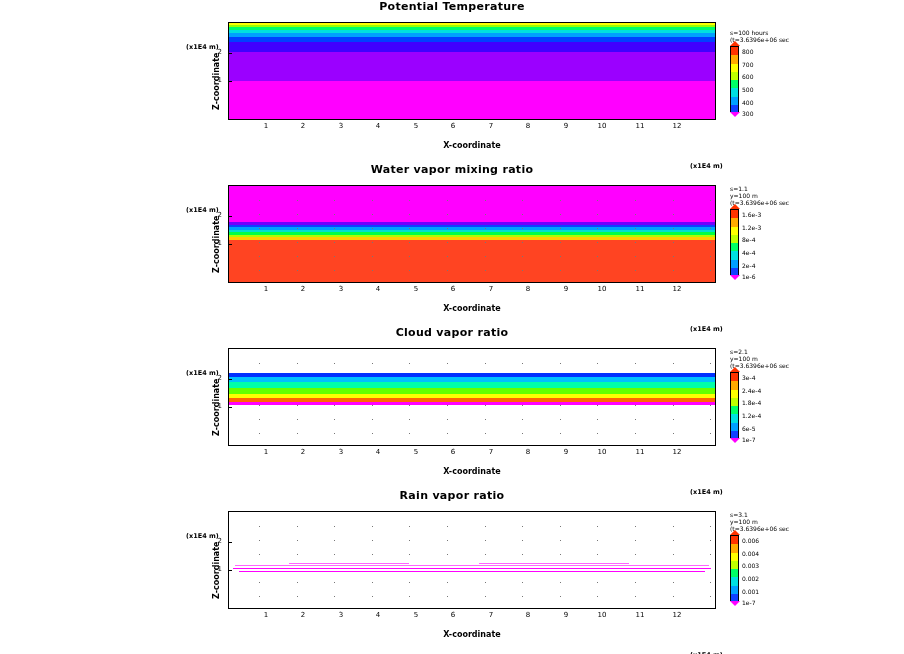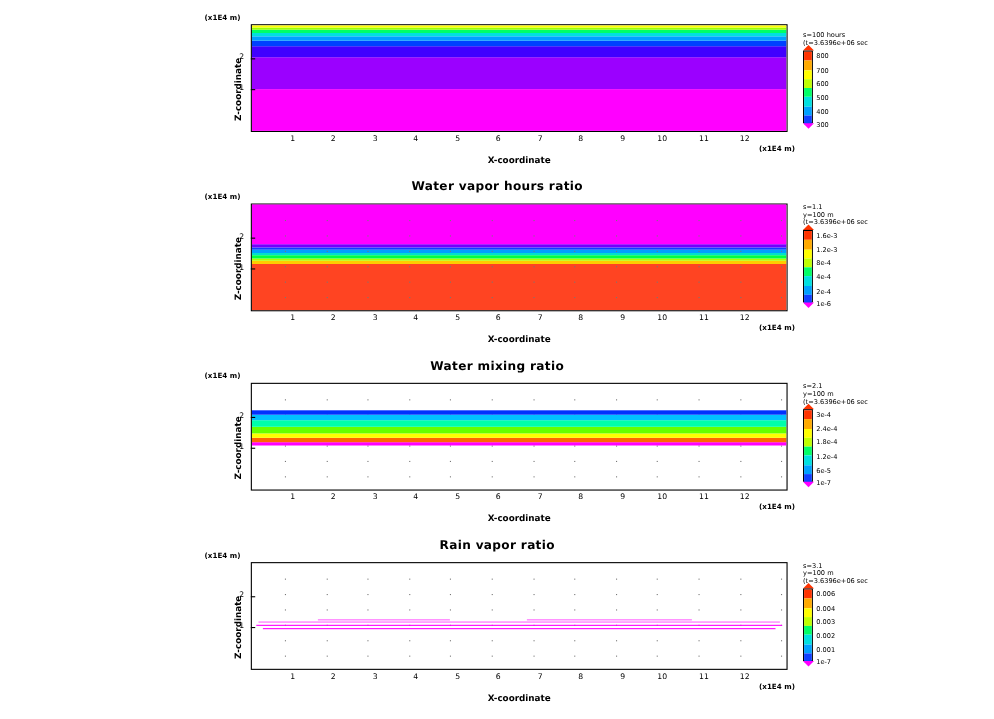--- a/index.html
+++ b/index.html
@@ -19,21 +19,21 @@
   }
   .band{position:absolute;left:0;width:100%;}
   .ylabel{
     position:absolute;font-size:8px;font-weight:bold;
     transform:rotate(-90deg);transform-origin:left top;white-space:nowrap;
   }
   .xlabel{
     position:absolute;font-size:8px;font-weight:bold;text-align:center;
     width:200px;
   }
-  .unit{position:absolute;font-size:6.5px;font-weight:bold;white-space:nowrap;}
+  .unit{position:absolute;font-size:6.5px;font-weight:bold;white-space:nowrap;margin-top:31px;}
   .tick{position:absolute;font-size:7px;text-align:center;width:16px;}
   .ytick{position:absolute;font-size:7px;text-align:right;width:14px;}
   .tickmark{position:absolute;background:#000;}
   .dotgrid{position:absolute;inset:0;}
   .dot{position:absolute;width:1px;height:1px;background:#777;}
   .cbar{position:absolute;width:9px;border:1px solid #000;box-sizing:border-box;}
   .cbseg{position:absolute;left:0;width:100%;}
   .cblabel{position:absolute;font-size:6px;white-space:nowrap;}
   .cbtext{position:absolute;font-size:6px;white-space:nowrap;line-height:7px;}
   .arrow-up{
@@ -44,20 +44,21 @@
     position:absolute;width:0;height:0;
     border-left:5px solid transparent;border-right:5px solid transparent;
   }
   .rainline{position:absolute;height:1px;background:#ff00ff;}
   .rainline2{position:absolute;height:1px;background:#ff66ff;}
 </style>
 </head>
 <body>
 
 <div class="panel" style="top:0;height:160px;">
+  <div class="title" style="top:0px;">Potential Temperature</div>
   <div class="unit" style="left:186px;top:12px;">(x1E4 m)</div>
 
   <div class="plotbox" style="left:228px;top:22px;width:488px;height:98px;">
     <div class="band" style="bottom:0;height:37.7px;background:#ff00ff;"></div>
     <div class="band" style="bottom:37.7px;height:29.4px;background:#9b00ff;"></div>
     <div class="band" style="bottom:67.1px;height:10.2px;background:#4000ff;"></div>
     <div class="band" style="bottom:77.3px;height:4.9px;background:#0040ff;"></div>
     <div class="band" style="bottom:82.2px;height:3.8px;background:#00a0ff;"></div>
     <div class="band" style="bottom:86.0px;height:3.0px;background:#00e0e0;"></div>
     <div class="band" style="bottom:89.0px;height:2.6px;background:#00ff66;"></div>
@@ -105,21 +106,21 @@
   <div class="arrow-dn" style="left:730px;top:112px;border-top:5px solid #ff00ff;"></div>
   <div class="cblabel" style="left:742px;top:48px;">800</div>
   <div class="cblabel" style="left:742px;top:61px;">700</div>
   <div class="cblabel" style="left:742px;top:73px;">600</div>
   <div class="cblabel" style="left:742px;top:86px;">500</div>
   <div class="cblabel" style="left:742px;top:99px;">400</div>
   <div class="cblabel" style="left:742px;top:110px;">300</div>
 </div>
 
 <div class="panel" style="top:163px;height:160px;">
-  <div class="title" style="top:0px;">Water vapor hours ratio</div>
+  <div class="title" style="top:0px;">Water vapor mixing ratio</div>
   <div class="unit" style="left:186px;top:12px;">(x1E4 m)</div>
 
   <div class="plotbox" style="left:228px;top:22px;width:488px;height:98px;">
     <div class="band" style="bottom:0;height:42.2px;background:#ff4422;"></div>
     <div class="band" style="bottom:42.2px;height:3.0px;background:#ffcc00;"></div>
     <div class="band" style="bottom:45.2px;height:2.3px;background:#aaff00;"></div>
     <div class="band" style="bottom:47.5px;height:2.3px;background:#00ff44;"></div>
     <div class="band" style="bottom:49.8px;height:2.3px;background:#00e0cc;"></div>
     <div class="band" style="bottom:52.1px;height:2.6px;background:#00a0ff;"></div>
     <div class="band" style="bottom:54.7px;height:2.6px;background:#1040ff;"></div>
@@ -247,21 +248,21 @@
   <div class="arrow-dn" style="left:730px;top:112px;border-top:5px solid #ff00ff;"></div>
   <div class="cblabel" style="left:742px;top:48px;">1.6e-3</div>
   <div class="cblabel" style="left:742px;top:61px;">1.2e-3</div>
   <div class="cblabel" style="left:742px;top:73px;">8e-4</div>
   <div class="cblabel" style="left:742px;top:86px;">4e-4</div>
   <div class="cblabel" style="left:742px;top:99px;">2e-4</div>
   <div class="cblabel" style="left:742px;top:110px;">1e-6</div>
 </div>
 
 <div class="panel" style="top:326px;height:160px;">
-  <div class="title" style="top:0px;">Water mixing ratio</div>
+  <div class="title" style="top:0px;">Cloud vapor ratio</div>
   <div class="unit" style="left:186px;top:12px;">(x1E4 m)</div>
 
   <div class="plotbox" style="left:228px;top:22px;width:488px;height:98px;">
     <div class="dotgrid" id="grid3">
         <span class="dot" style="left:30.0px;top:14px;"></span>
         <span class="dot" style="left:30.0px;top:28px;"></span>
         <span class="dot" style="left:30.0px;top:42px;"></span>
         <span class="dot" style="left:30.0px;top:56px;"></span>
         <span class="dot" style="left:30.0px;top:70px;"></span>
         <span class="dot" style="left:30.0px;top:84px;"></span>

